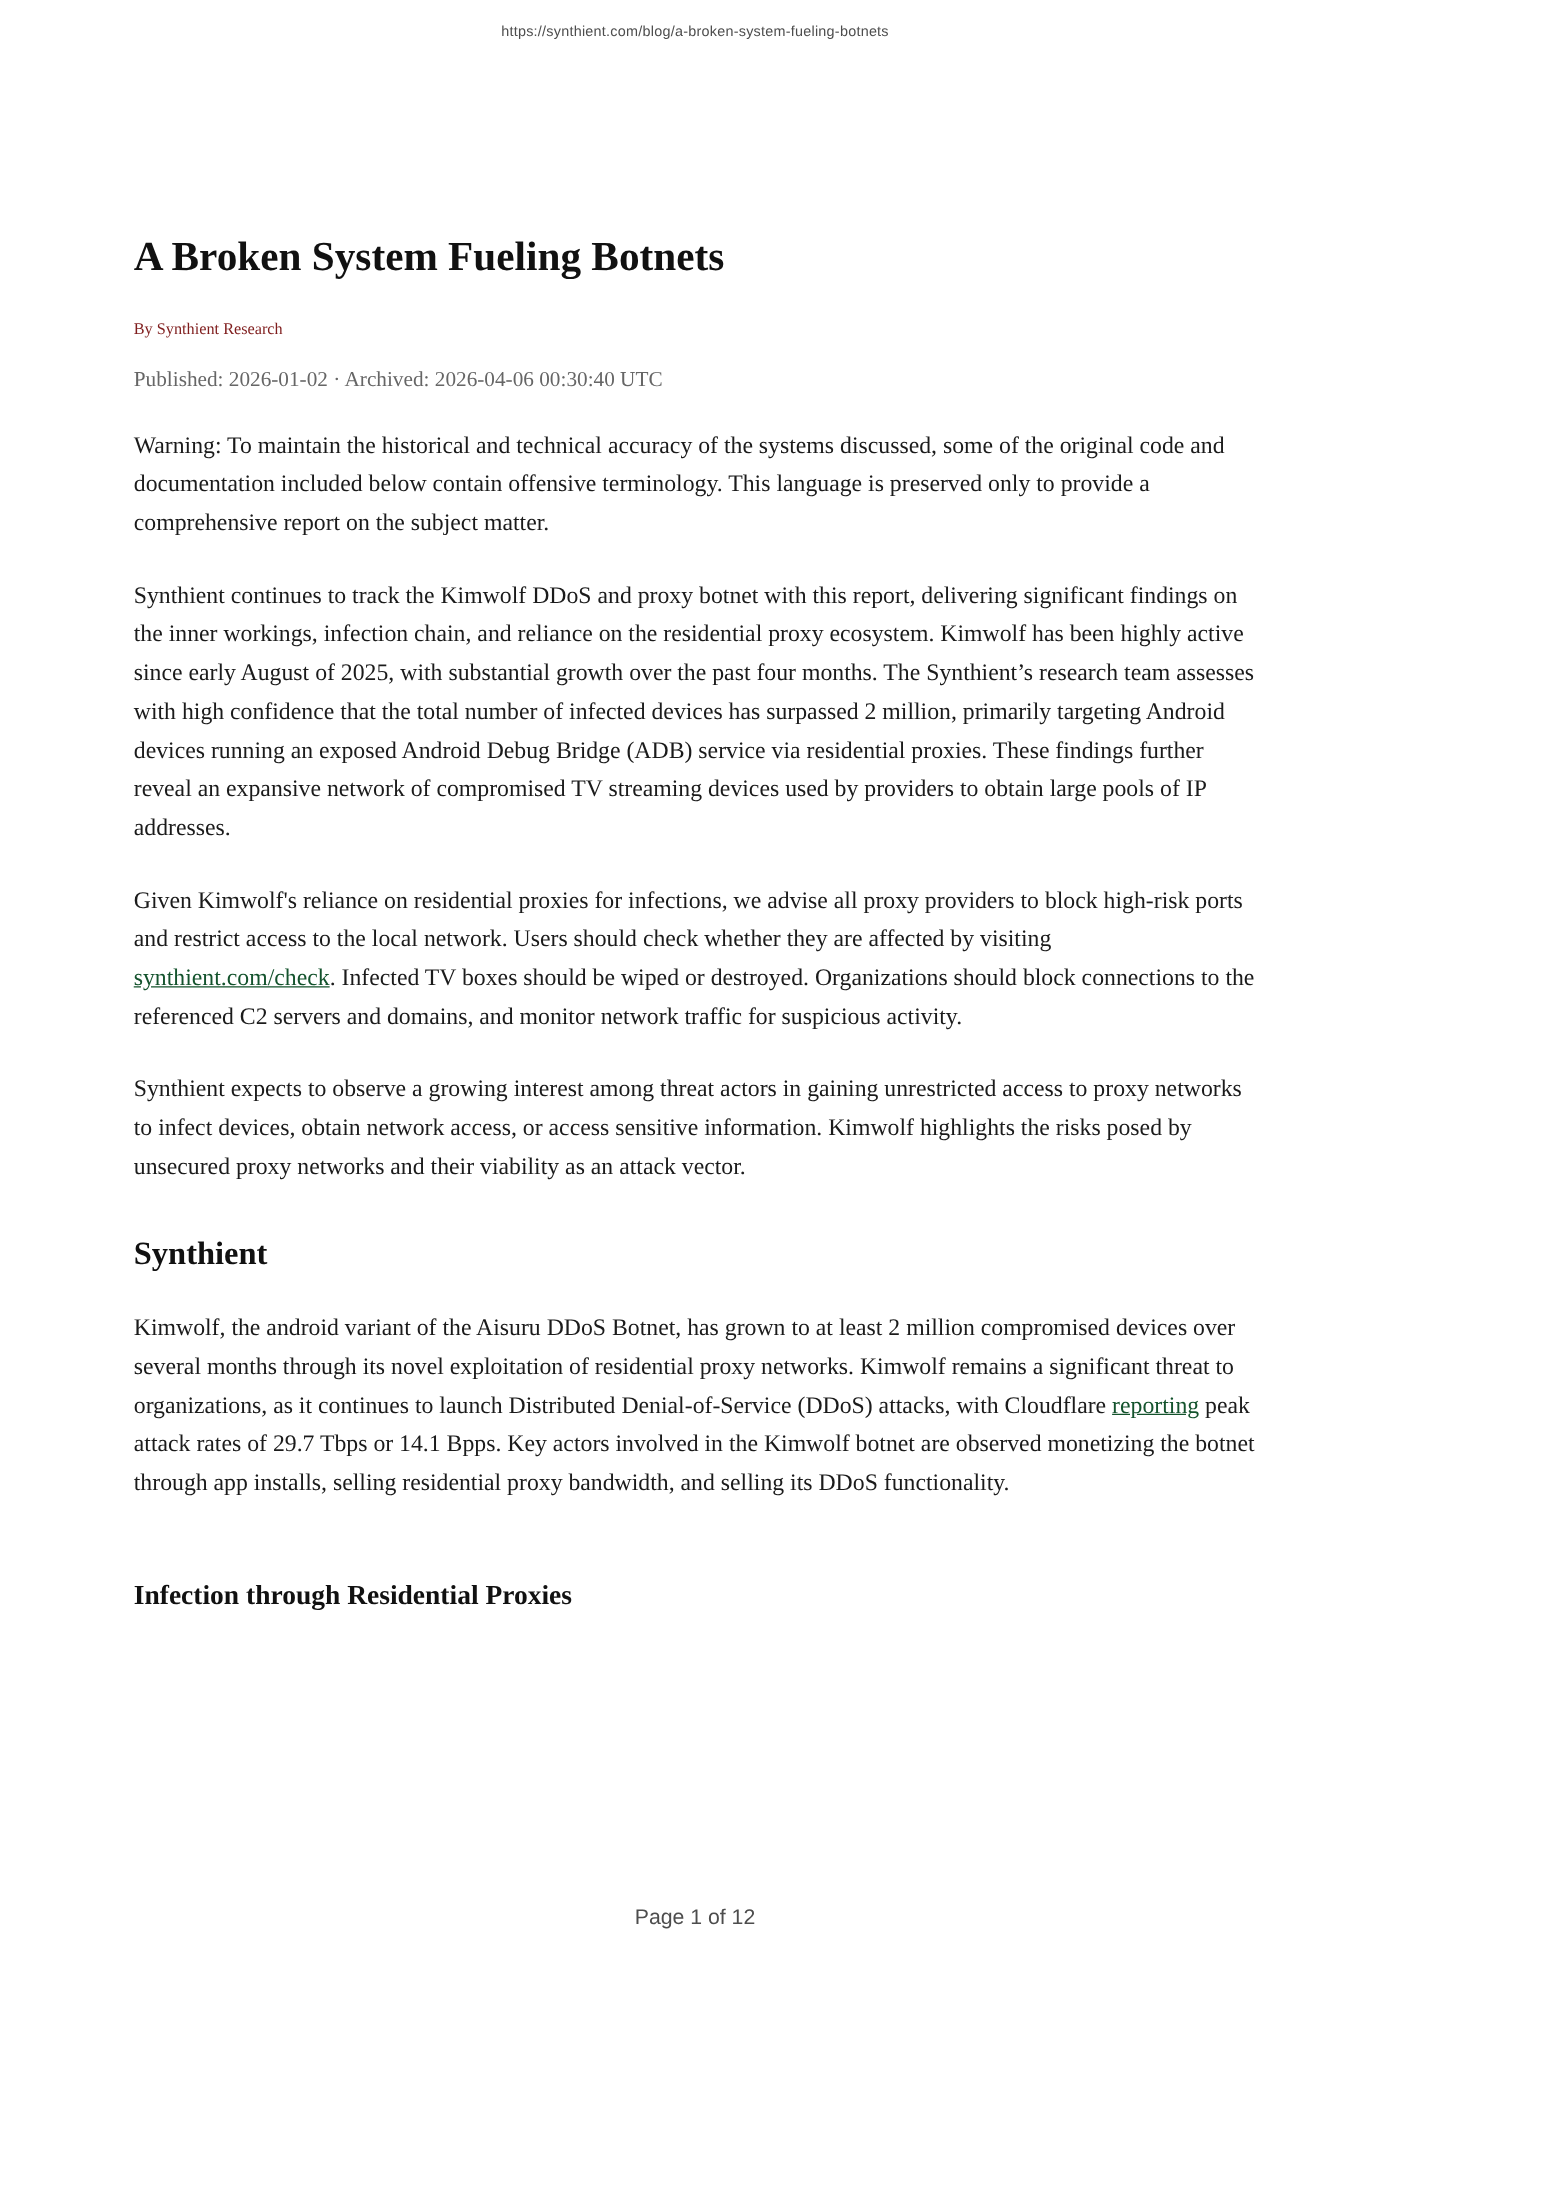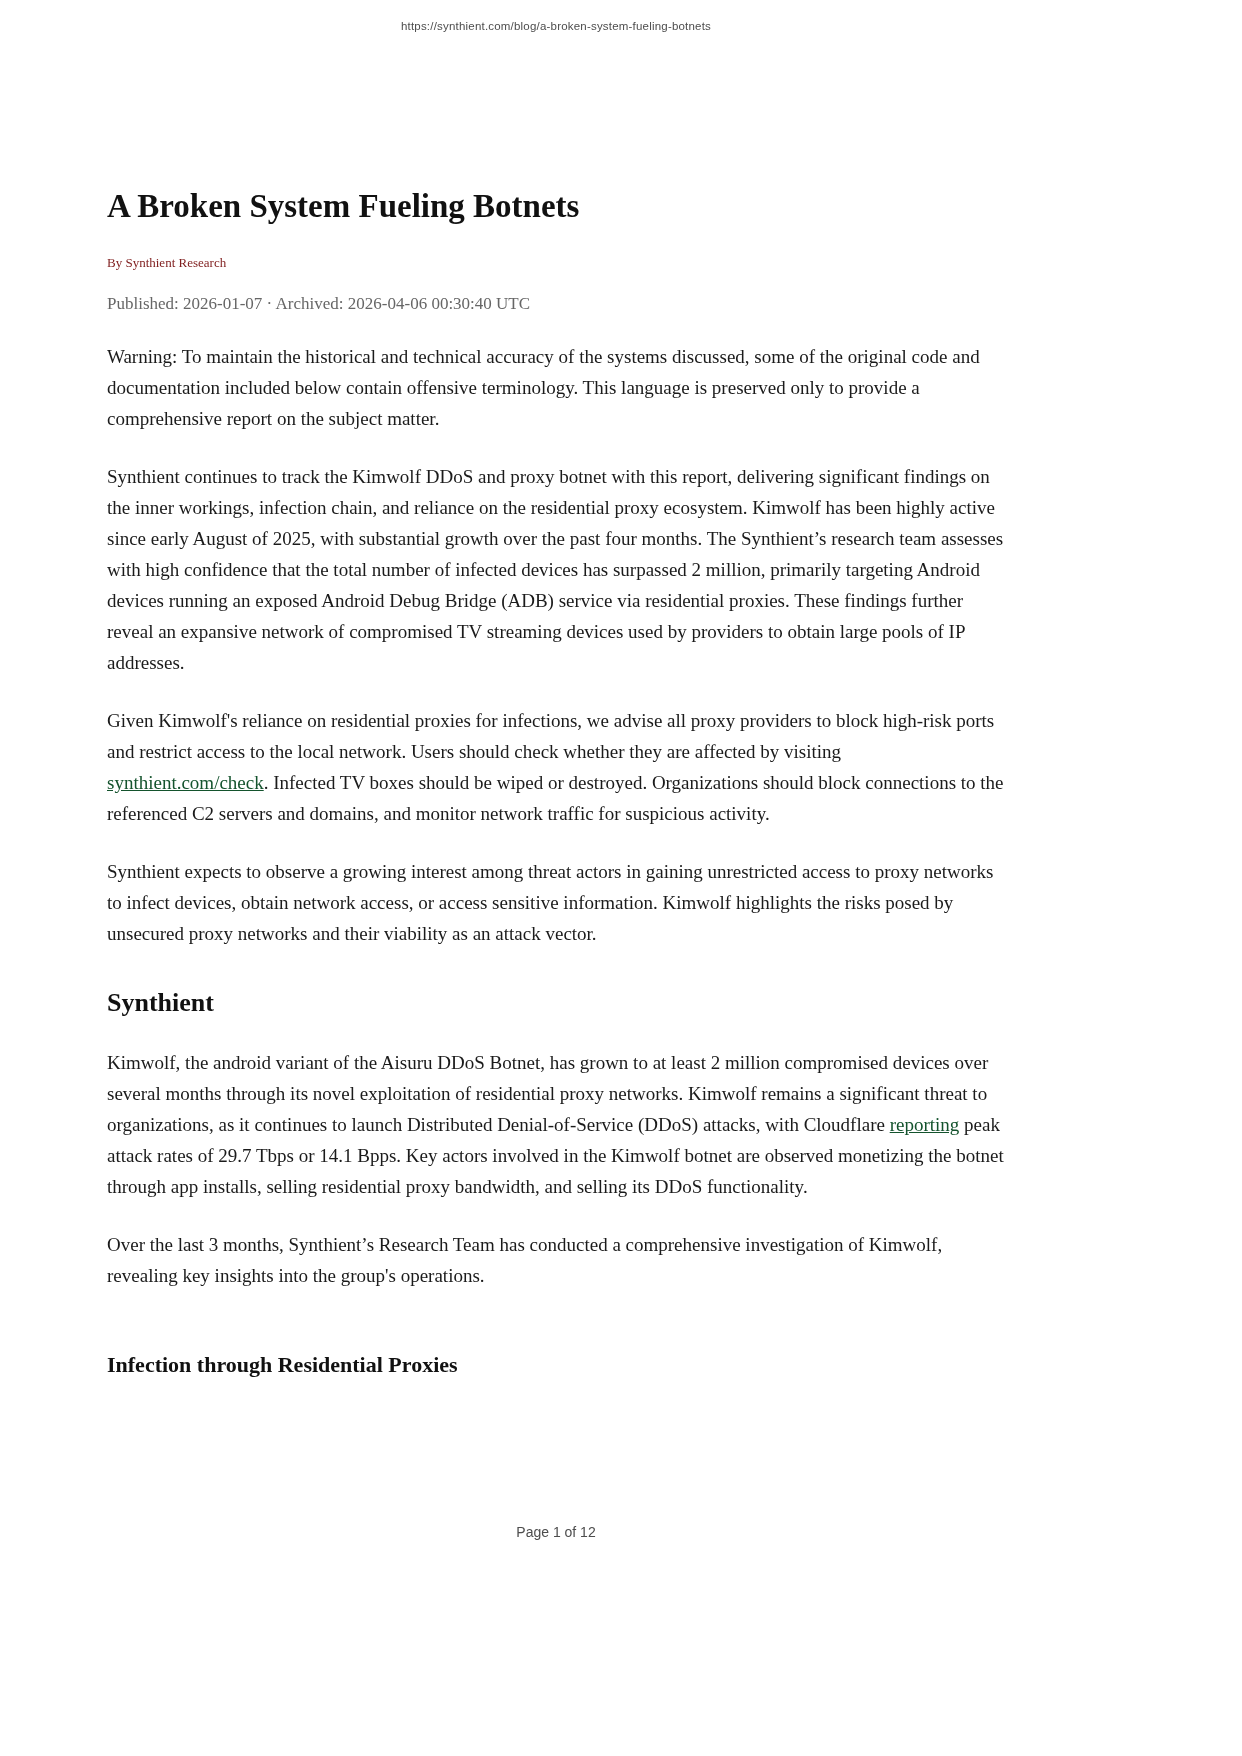--- a/index.html
+++ b/index.html
@@ -23,21 +23,21 @@
     color: #4d4d4d;
     letter-spacing: 0.2px;
   }
   .print-footer {
     position: absolute;
     top: 1524px;
     left: 107px;
     width: 898px;
     text-align: center;
     font-family: "Liberation Sans", "DejaVu Sans", sans-serif;
-    font-size: 14px;
+    font-size: 17px;
     color: #4d4d4d;
   }
   .content {
     position: absolute;
     top: 0;
     left: 107px;
     width: 898px;
   }
   h1.article-title {
     margin-top: 186px;
@@ -86,34 +86,33 @@
 <body>
 
 <div class="print-header">https://synthient.com/blog/a-broken-system-fueling-botnets</div>
 
 <div class="content">
 
   <h1 class="article-title">A Broken System Fueling Botnets</h1>
 
   <p class="byline">By Synthient Research</p>
 
-  <p class="meta">Published: 2026-01-07 · Archived: 2026-04-06 00:30:40 UTC</p>
+  <p class="meta">Published: 2026-01-02 · Archived: 2026-04-06 00:30:40 UTC</p>
 
   <p class="body-text">Warning: To maintain the historical and technical accuracy of the systems discussed, some of the original code and documentation included below contain offensive terminology. This language is preserved only to provide a comprehensive report on the subject matter.</p>
 
 
   <p class="body-text">Synthient continues to track the Kimwolf DDoS and proxy botnet with this report, delivering significant findings on the inner workings, infection chain, and reliance on the residential proxy ecosystem. Kimwolf has been highly active since early August of 2025, with substantial growth over the past four months. The Synthient’s research team assesses with high confidence that the total number of infected devices has surpassed 2 million, primarily targeting Android devices running an exposed Android Debug Bridge (ADB) service via residential proxies. These findings further reveal an expansive network of compromised TV streaming devices used by providers to obtain large pools of IP addresses.</p>
 
   <p class="body-text"><span>Given Kimwolf's reliance on residential proxies for infections, we advise all proxy providers to block high-risk ports and restrict access to the local network. Users should check whether they are affected by visiting </span><a class="text-link" href="#">synthient.com/check</a><span>. Infected TV boxes should be wiped or destroyed. Organizations should block connections to the referenced C2 servers and domains, and monitor network traffic for suspicious activity.</span></p>
 
   <p class="body-text">Synthient expects to observe a growing interest among threat actors in gaining unrestricted access to proxy networks to infect devices, obtain network access, or access sensitive information. Kimwolf highlights the risks posed by unsecured proxy networks and their viability as an attack vector.</p>
 
   <h2 class="section-heading">Synthient</h2>
 
   <p class="body-text"><span>Kimwolf, the android variant of the Aisuru DDoS Botnet, has grown to at least 2 million compromised devices over several months through its novel exploitation of residential proxy networks. Kimwolf remains a significant threat to organizations, as it continues to launch Distributed Denial-of-Service (DDoS) attacks, with Cloudflare </span><a class="text-link" href="#">reporting</a><span> peak attack rates of 29.7 Tbps or 14.1 Bpps. Key actors involved in the Kimwolf botnet are observed monetizing the botnet through app installs, selling residential proxy bandwidth, and selling its DDoS functionality.</span></p>
 
-  <p class="body-text">Over the last 3 months, Synthient’s Research Team has conducted a comprehensive investigation of Kimwolf, revealing key insights into the group's operations.</p>
 
   <h3 class="subsection-heading">Infection through Residential Proxies</h3>
 
 </div>
 
 <div class="print-footer">Page 1 of 12</div>
 
 </body></html>

